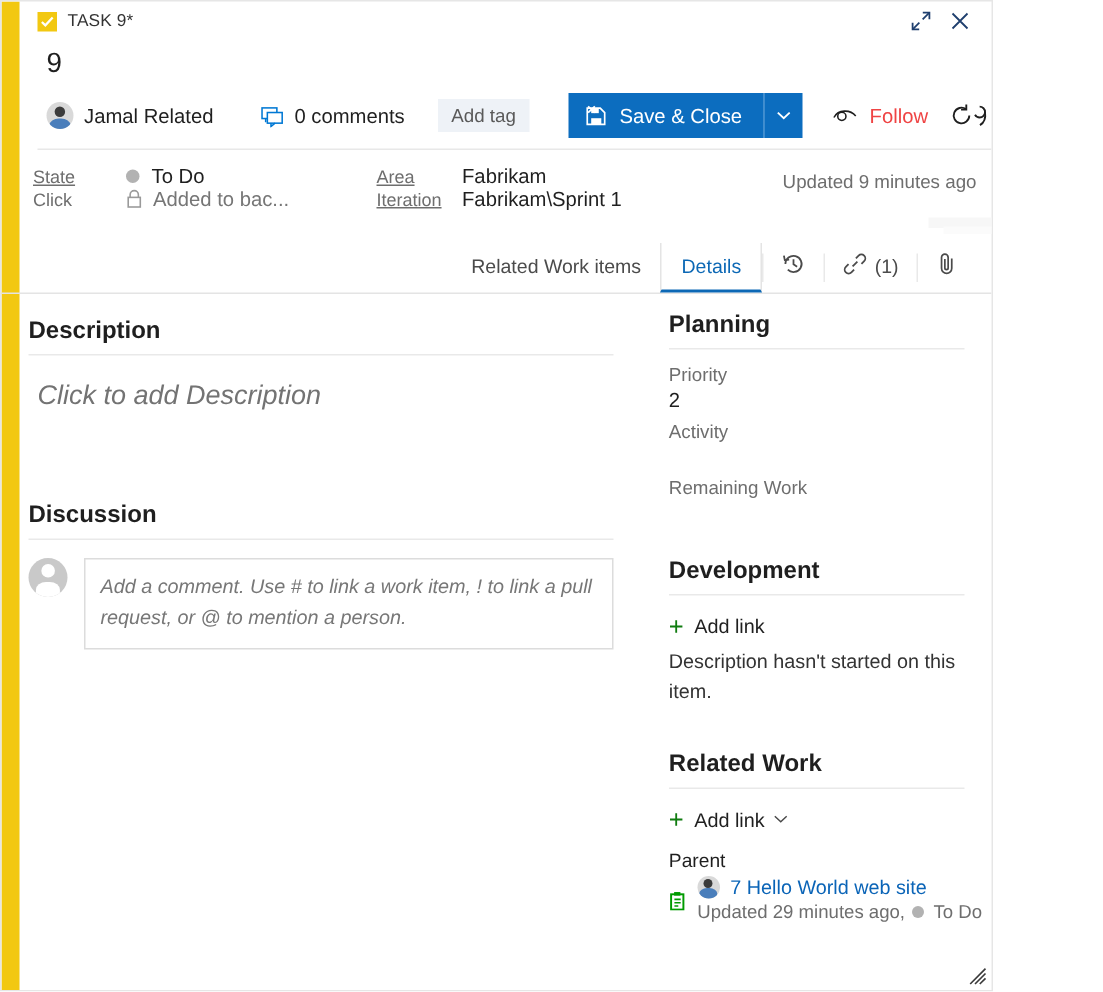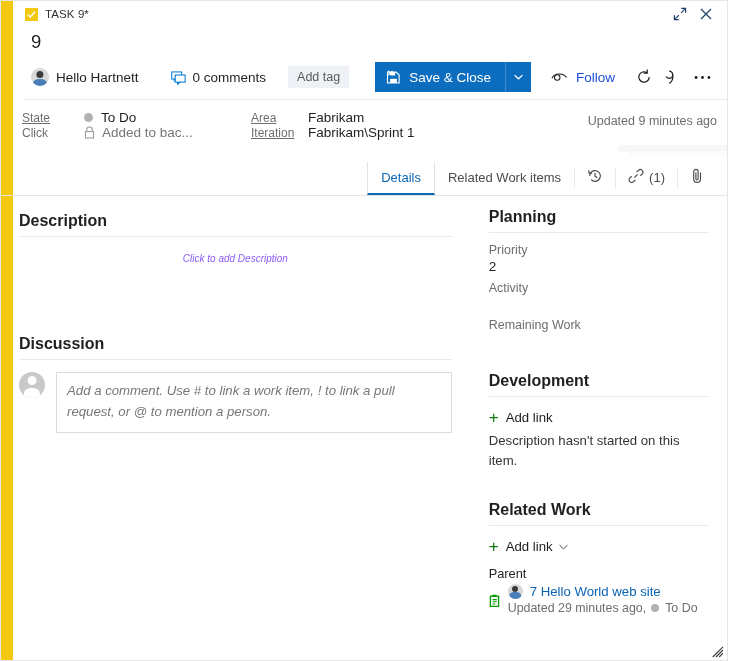--- a/index.html
+++ b/index.html
@@ -5,21 +5,21 @@
   * { box-sizing: border-box; margin: 0; padding: 0; }
   html, body {
     width: 735px; height: 661px;
     font-family: "Liberation Sans", sans-serif;
     background: #ffffff;
     color: #1f1f1f;
     overflow: hidden;
   }
   #app {
     position: relative;
-    width: 728px; height: 661px;
+    width: 662px; height: 661px;
     background: #ffffff;
     border: 1px solid #e6e6e6;
     overflow: hidden;
   }
 
   
   .accent-bar {
     position: absolute;
     left: 0; top: 0;
     width: 12px; height: 661px;
@@ -125,21 +125,21 @@
   .save-btn .ic { display: flex; margin-right: 8px; }
   .save-split {
     width: 26px; height: 30px;
     background: #0c6dbf; color: #ffffff;
     display: flex; align-items: center; justify-content: center;
     border-left: 1px solid #3d8ccf; cursor: pointer;
   }
 
   .follow-btn {
     display: flex; align-items: center;
-    font-size: 13.5px; color: #1d4ed8;
+    font-size: 13.5px; color: #ef4444;
     margin-right: 14px; cursor: pointer;
     white-space: nowrap;
   }
   .follow-btn .ic { display: flex; margin-right: 8px; color: #1f1f1f; }
 
   .icon-btn {
     width: 30px; height: 30px;
     display: flex; align-items: center; justify-content: center;
     color: #1f1f1f; cursor: pointer;
   }
@@ -243,24 +243,23 @@
 
   .section-head {
     font-size: 16px; font-weight: bold; color: #1f1f1f;
     padding: 4px 0 6px 0;
   }
   .section-rule {
     height: 1px; background: #e9e9e9; margin-bottom: 12px;
   }
 
   .placeholder-text {
-    font-size: 10px; color: #8b5cf6; font-style: italic;
+    font-size: 18px; color: #737373; font-style: italic;
     padding: 4px 6px;
     cursor: text;
-    text-align: center;
   }
   .desc-box { min-height: 52px; }
 
   .discussion-row { display: flex; align-items: flex-start; margin-top: 2px; }
   .disc-avatar {
     width: 26px; height: 26px; border-radius: 50%;
     background: #c9c9c9; position: relative; overflow: hidden;
     margin-right: 11px; flex: 0 0 auto;
   }
   .disc-avatar .av-head {
@@ -382,21 +381,21 @@
       <span class="wi-id">9</span>
     </div>
 
     <div class="toolbar">
 
       <span class="assigned">
         <span class="avatar">
           <span class="av-head"></span>
             <span class="av-body"></span>
         </span>
-        <span class="assigned-name">Hello Hartnett</span>
+        <span class="assigned-name">Jamal Related</span>
       </span>
 
       <span class="comments-link">
         <span class="ic">
           <svg width="15" height="14" viewBox="0 0 16 15">
             <rect x="0.7" y="1" width="10.6" height="7.6" fill="none" stroke="#0078d4" stroke-width="1.1"></rect>
             <path d="M3.3 8.6v2.6" stroke="#0078d4" stroke-width="1.1"></path>
             <rect x="4.5" y="4.3" width="10.6" height="7.6" fill="#ffffff" stroke="#0078d4" stroke-width="1.1"></rect>
             <path d="M7.1 11.9v2.4 L10 11.9" stroke="#0078d4" stroke-width="1.1" fill="none"></path>
           </svg>
@@ -485,22 +484,22 @@
       <span class="fld-value">Fabrikam\Sprint 1</span>
     </div>
 
     <span class="updated-note">Updated 9 minutes ago</span>
   </div>
 
   <div class="hscroll-track"></div>
   <div class="hscroll-thumb"></div>
 
   <div class="tabstrip">
+    <span class="tab">Related Work items</span>
     <span class="tab active">Details</span>
-    <span class="tab">Related Work items</span>
     <span class="tab-div"></span>
     <span class="tab icon-tab">
       <span>
         <svg width="16" height="16" viewBox="0 0 16 16">
           <path d="M2.6 8a5.4 5.4 0 1 1 1.6 3.8" fill="none" stroke="#4b4b4b" stroke-width="1.2"></path>
           <path d="M5.1 5.1 L2.2 5.4 L1.6 2.4" fill="none" stroke="#4b4b4b" stroke-width="1.2"></path>
           <path d="M8 4.9V8.2l2.4 1.6" fill="none" stroke="#4b4b4b" stroke-width="1.2"></path>
         </svg>
       </span>
     </span>

